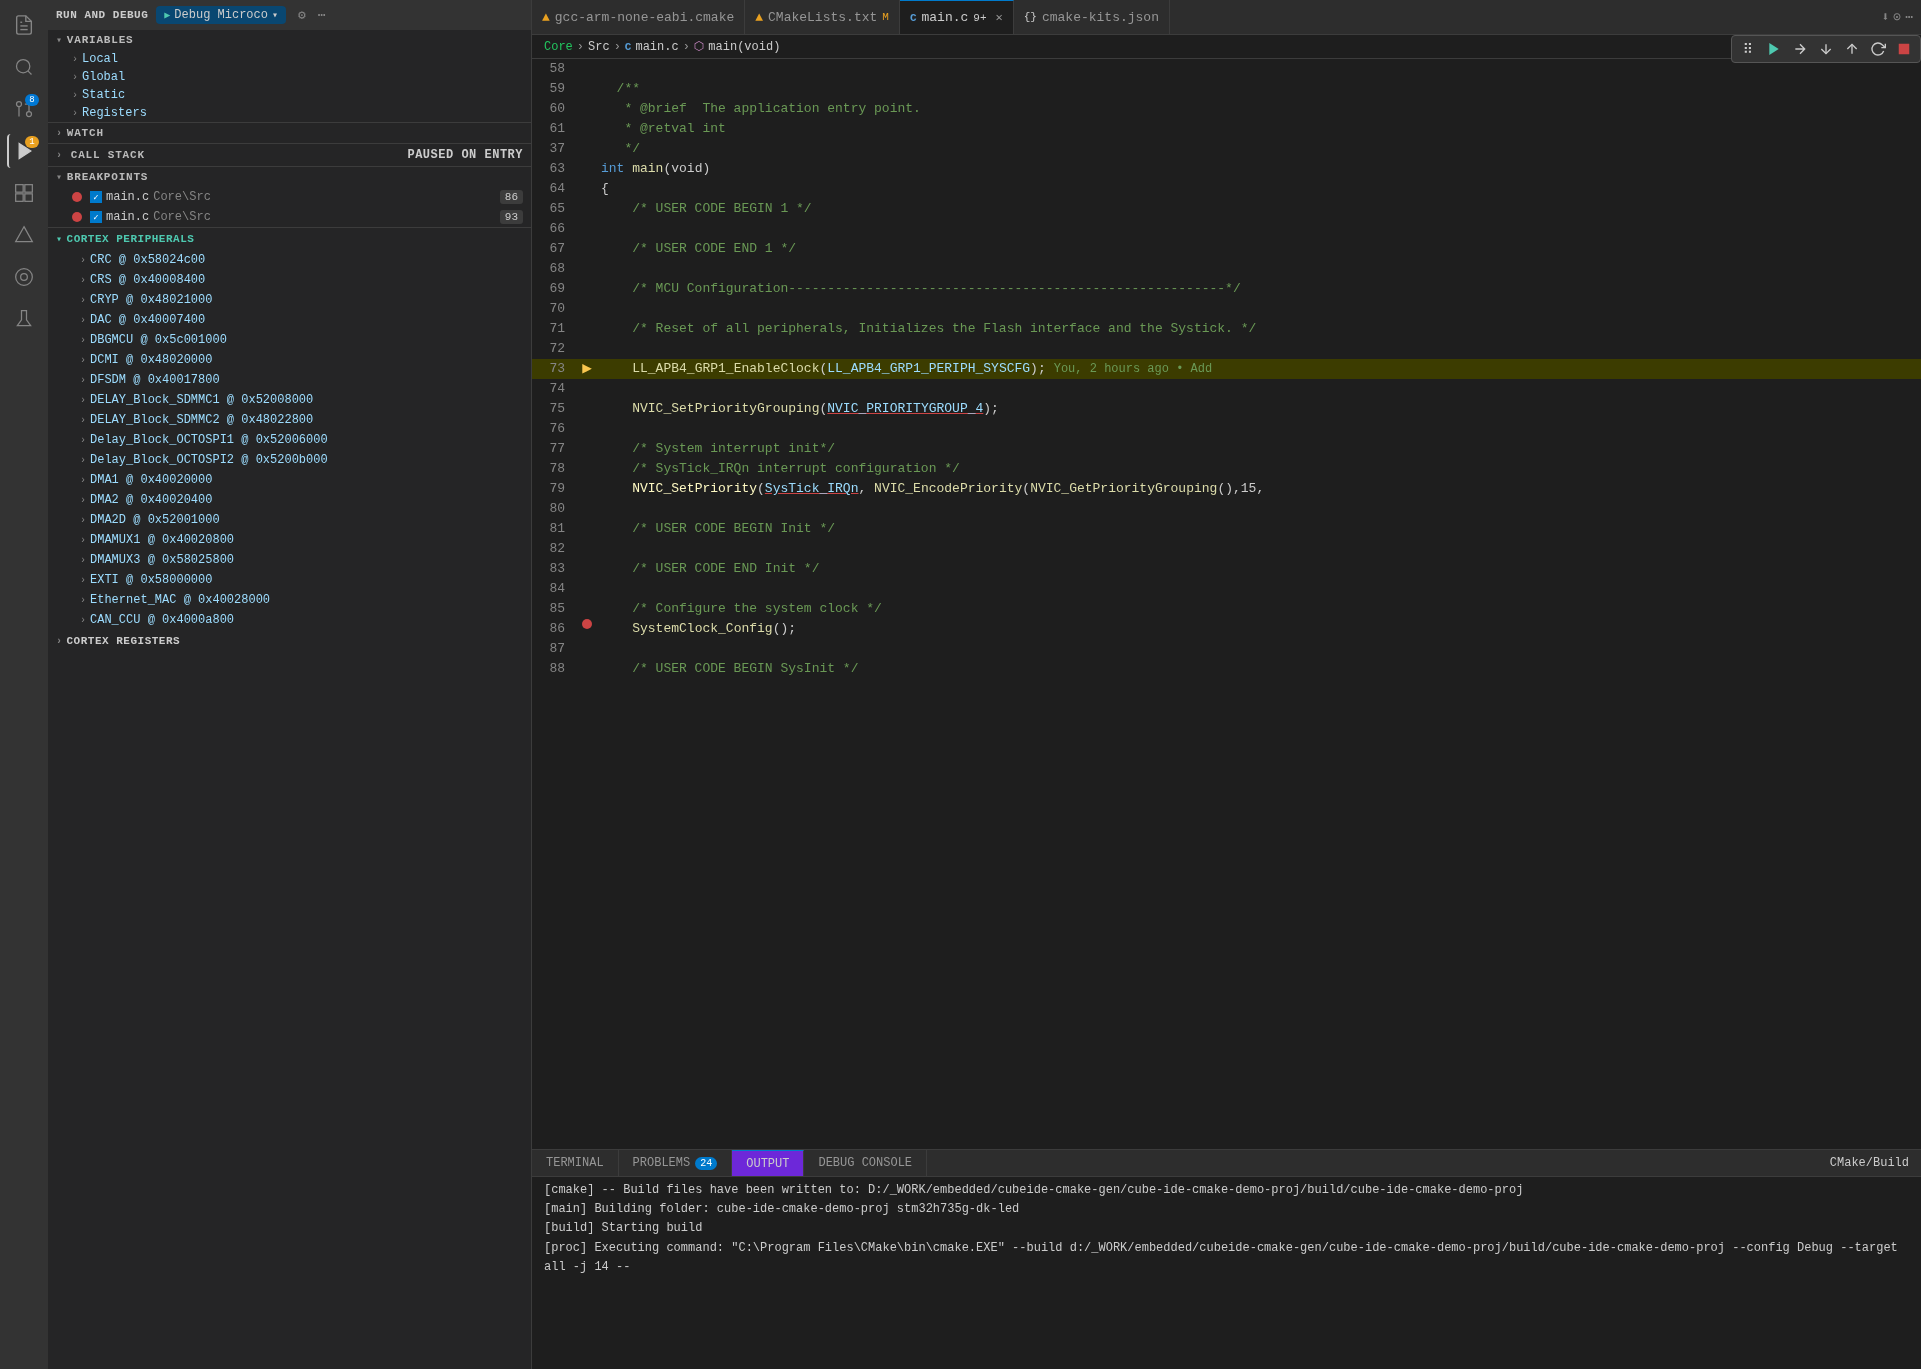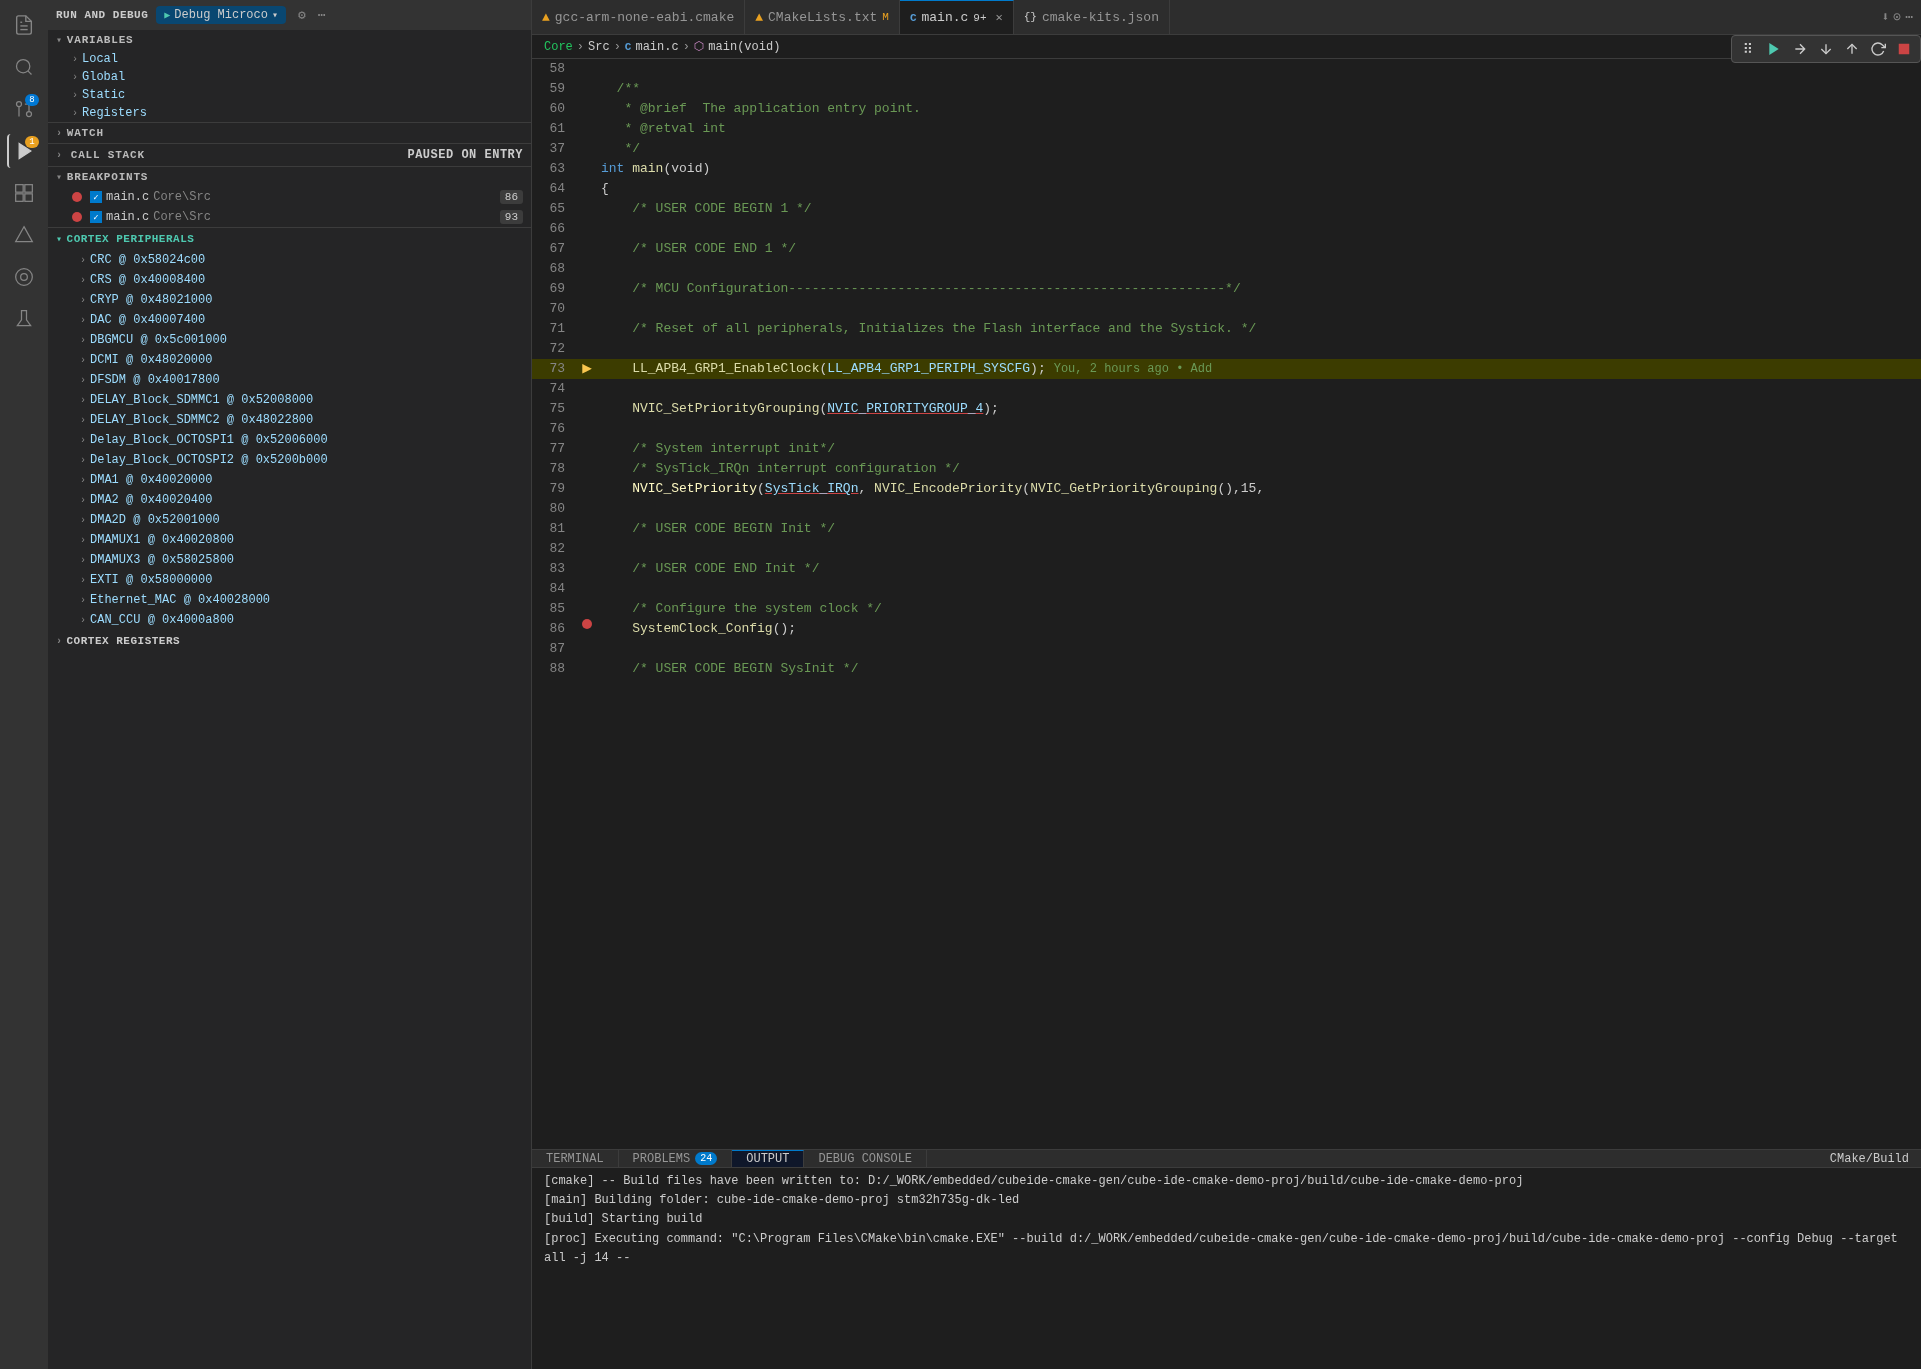--- a/index.html
+++ b/index.html
@@ -326,38 +326,38 @@
       border-top: 1px solid #3c3c3c;
       display: flex;
       flex-direction: column;
       flex-shrink: 0;
     }
     .panel-tabs {
       display: flex;
       align-items: center;
       background: #2d2d2d;
       border-bottom: 1px solid #3c3c3c;
-      height: 18px;
+      height: 27px;
       flex-shrink: 0;
       gap: 0;
     }
     .panel-tab {
       padding: 0 14px;
       height: 100%;
       display: flex;
       align-items: center;
       font-size: 12px;
       color: #969696;
       cursor: pointer;
       border-right: 1px solid #3c3c3c;
     }
     .panel-tab.active {
       color: #cccccc;
       border-top: 1px solid #007acc;
-      background: #0f172a;
+      background: #6d28d9;
     }
     .panel-tab .count-badge {
       background: #007acc;
       color: white;
       font-size: 10px;
       border-radius: 10px;
       padding: 1px 5px;
       margin-left: 5px;
     }
     .panel-tab-right {

